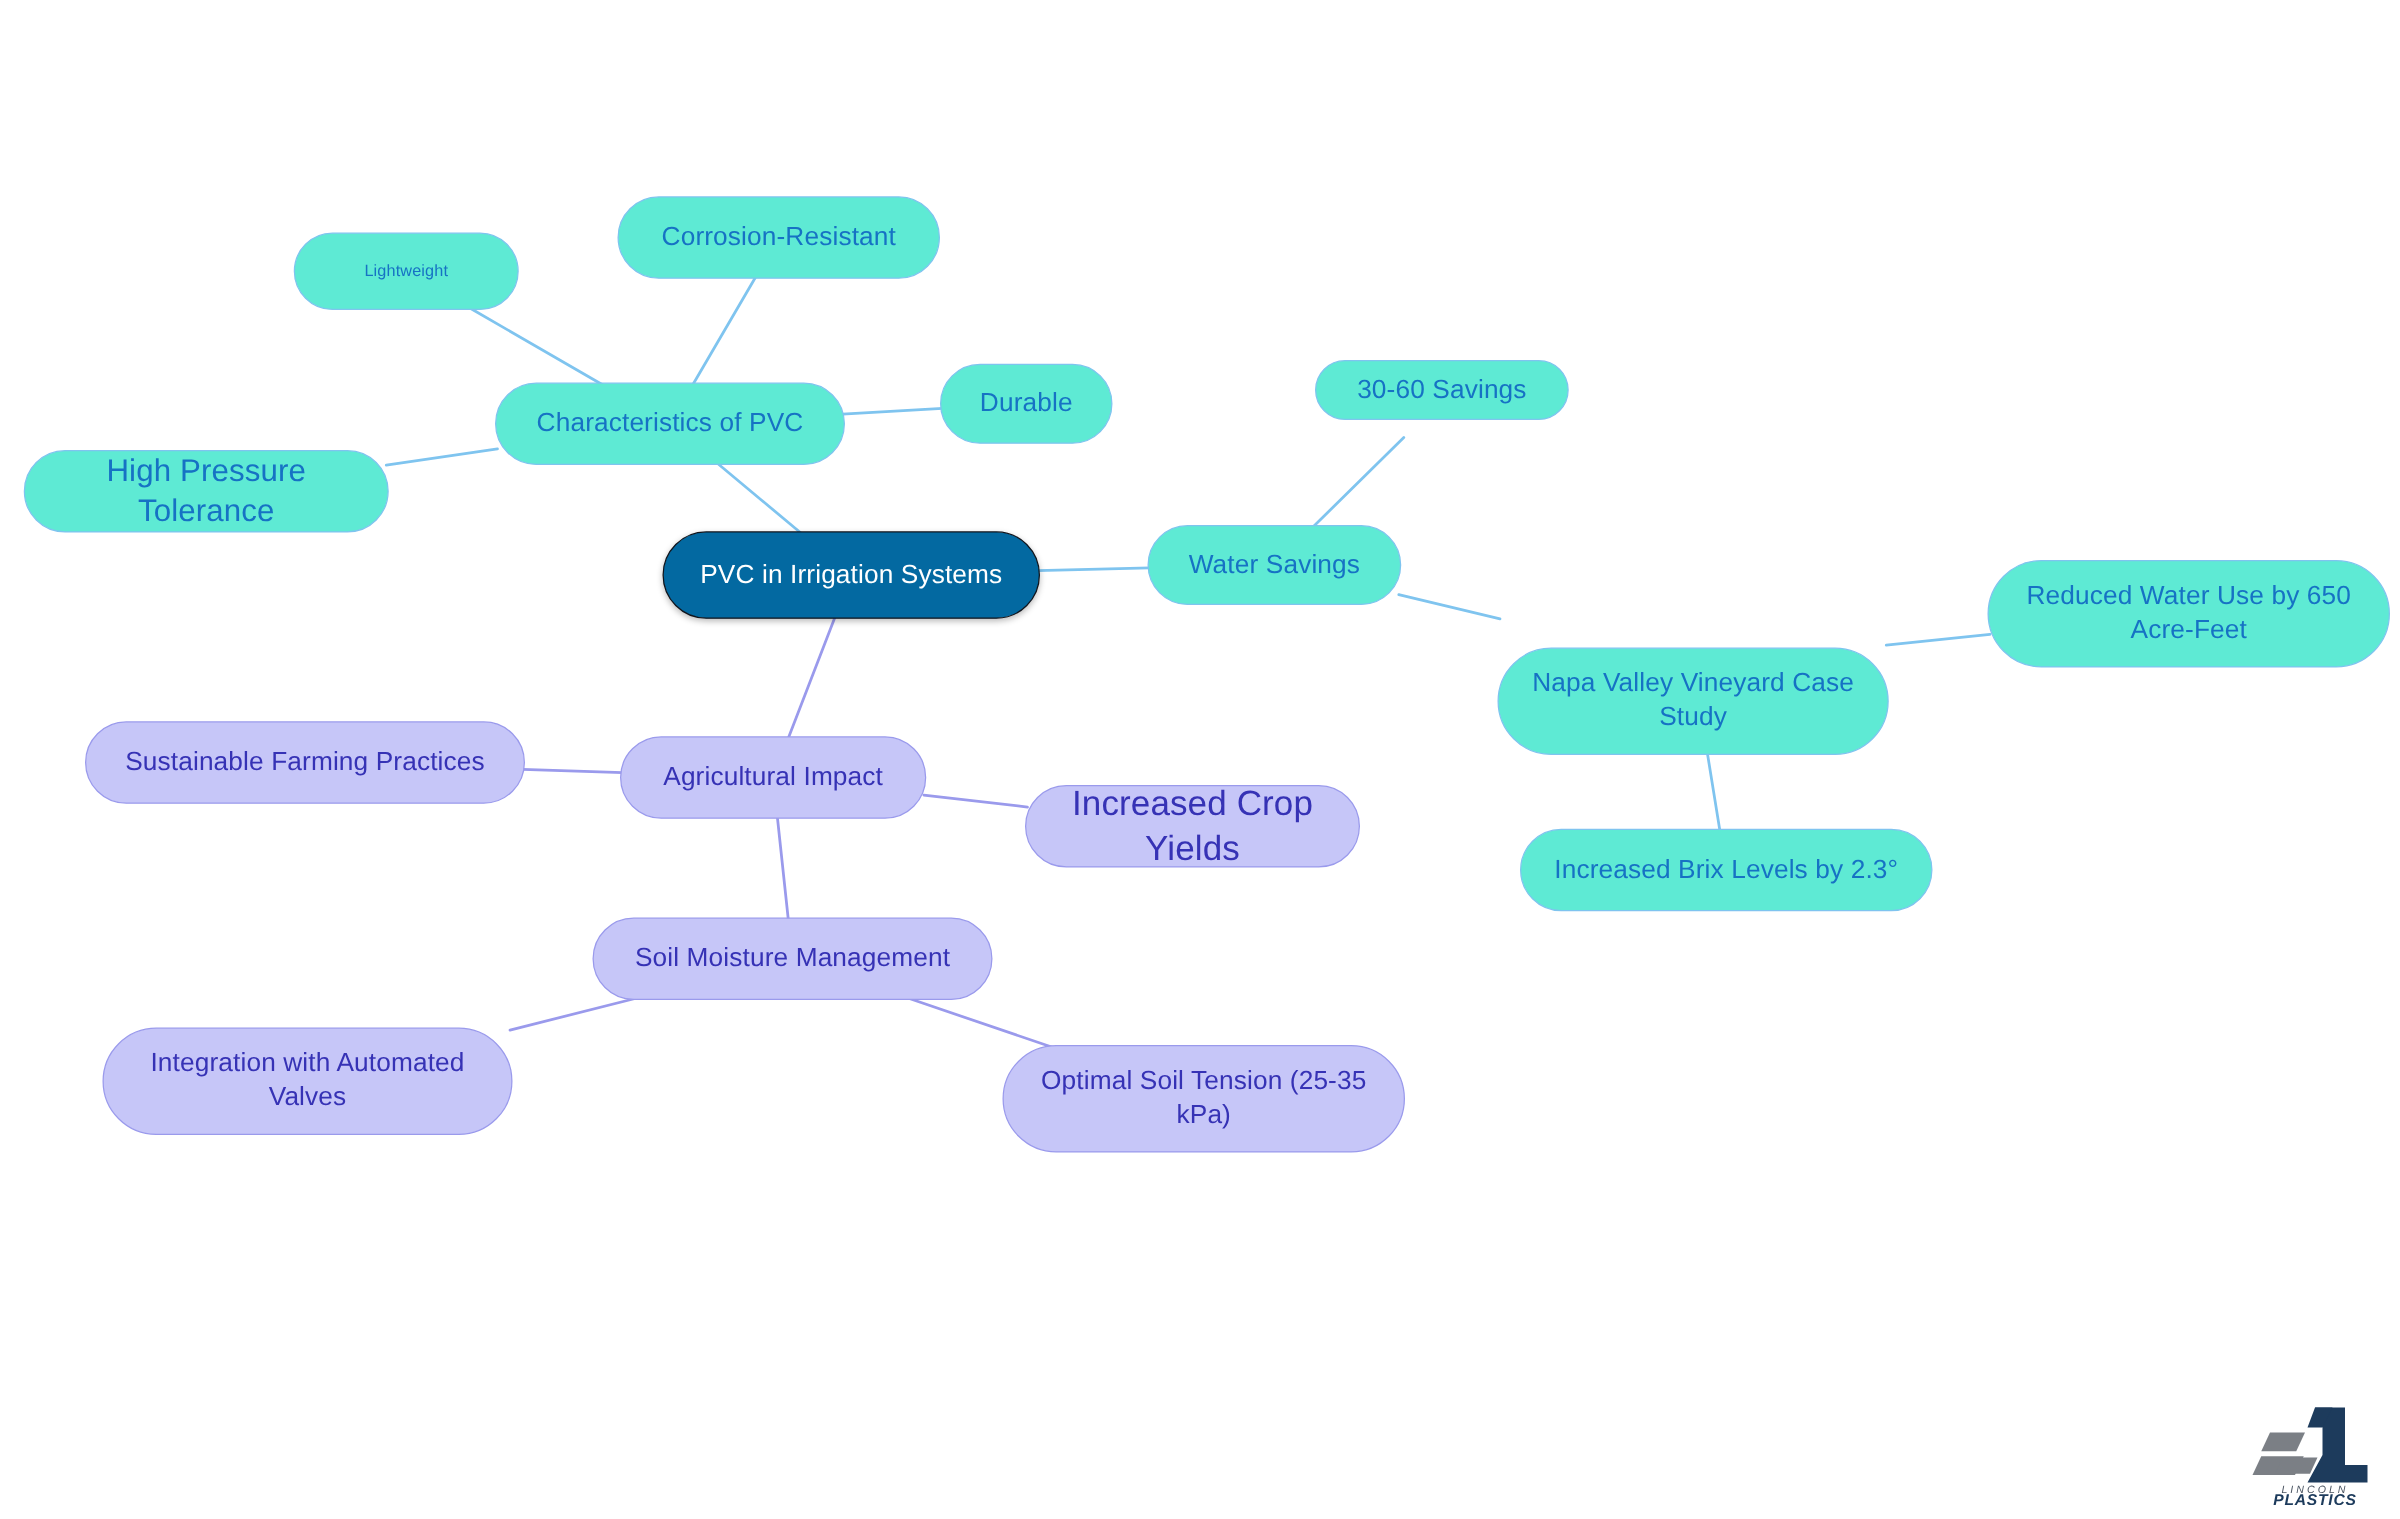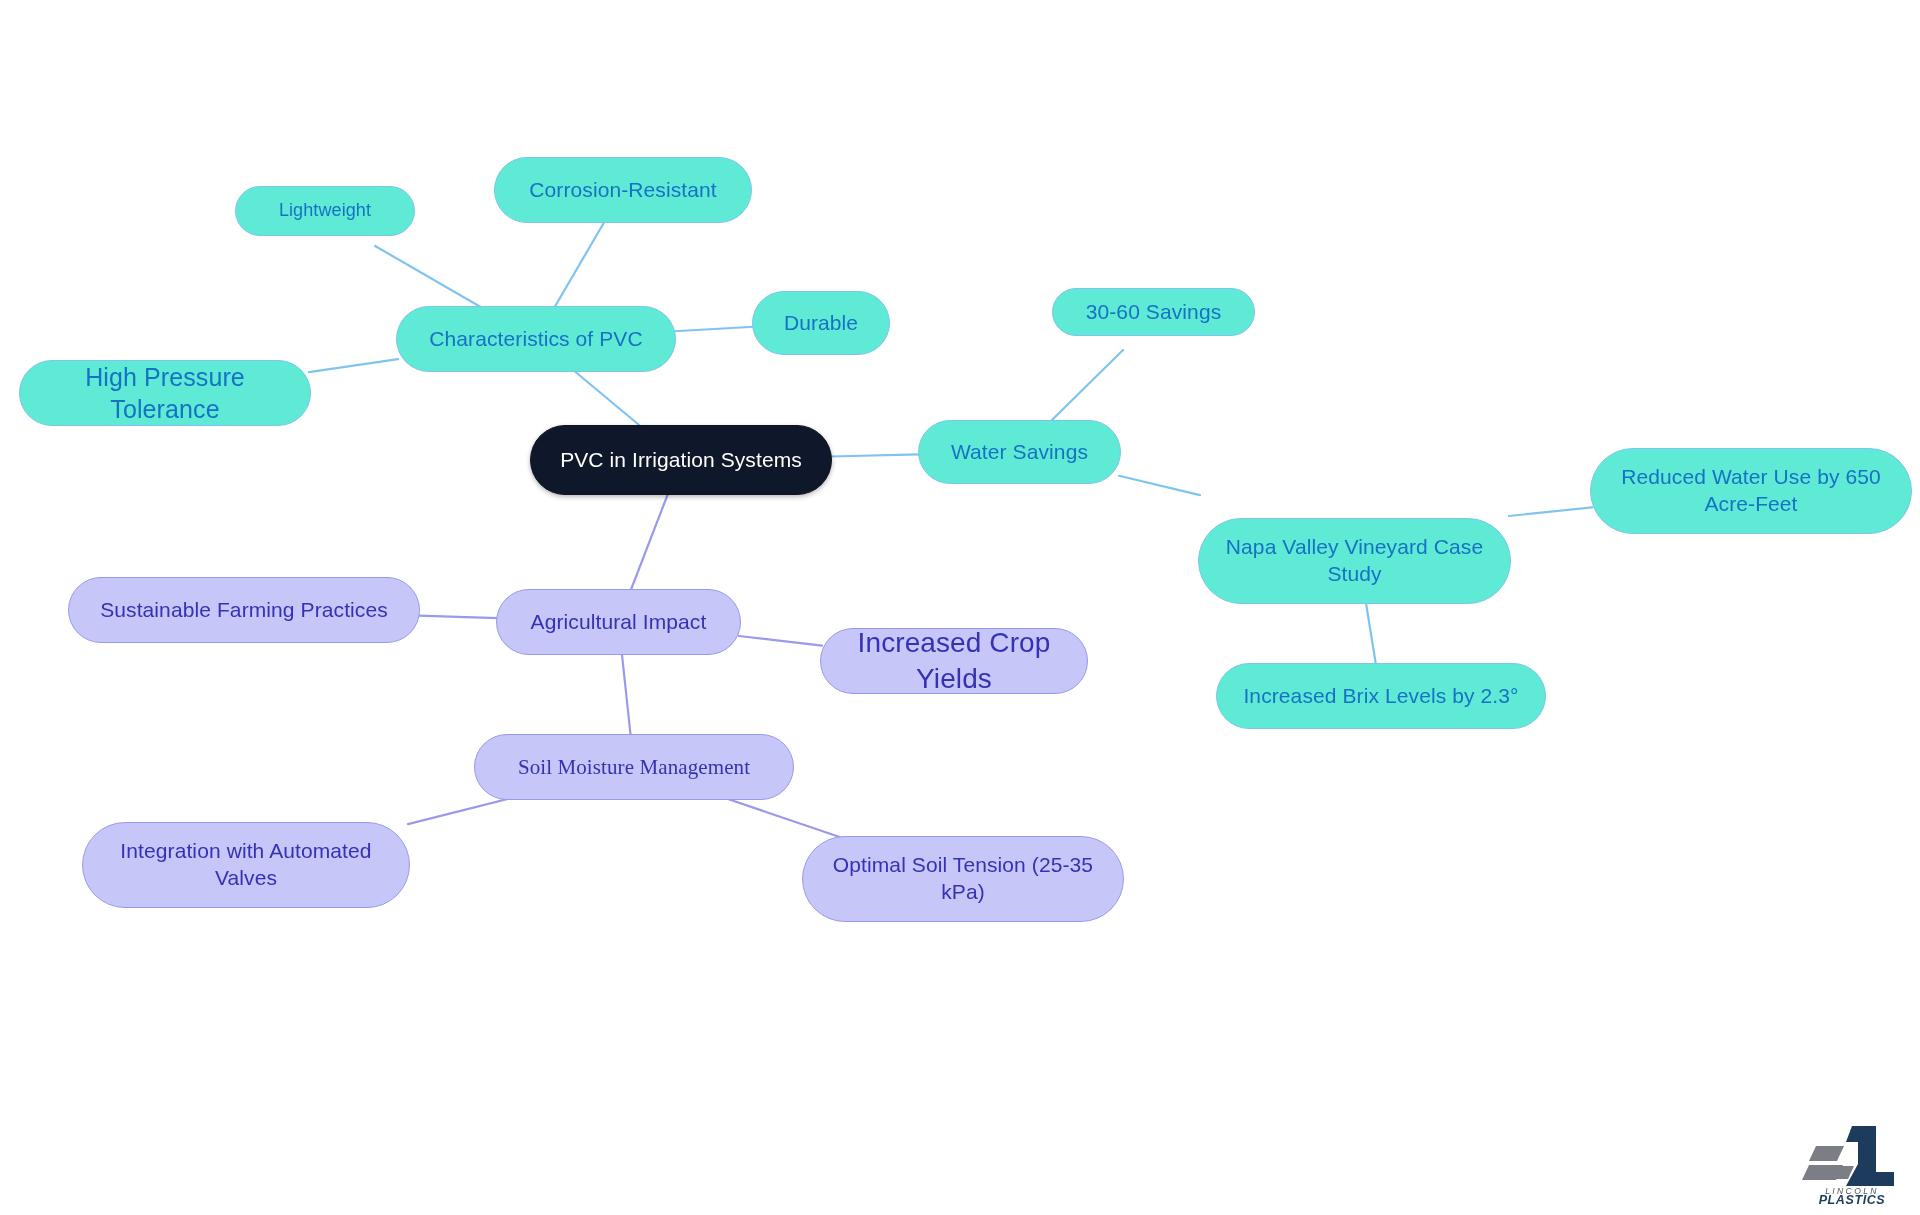--- a/index.html
+++ b/index.html
@@ -42,21 +42,21 @@
     background: #5eead4;
     border: 1.6px solid #7fc4ef;
     color: #1672c4;
   }
   .node.purple {
     background: #c6c6f8;
     border: 1.6px solid #9a9aec;
     color: #3632b5;
   }
   .node.root {
-    background: #0f172a;
+    background: #0369a1;
     border: 1.6px solid #10141c;
     color: #ffffff;
     box-shadow: 0 2px 5px rgba(0,0,0,0.28);
     justify-content: flex-end;
   }
   .node-label {
     display: block;
     width: 100%;
     white-space: pre-line;
   }
@@ -96,21 +96,21 @@
       <line x1="725.0625" y1="798" x2="842.5625" y2="838" stroke="#9a9aec" stroke-width="2.2" stroke-linecap="round"></line>
     </svg>
 
   <div id="nodes-layer">
       <div class="node root" style="left: 530px; top: 425px; width: 302px; height: 70px; font-size: 21px;">
         <span class="node-label">PVC in Irrigation Systems</span>
       </div>
       <div class="node blue" style="left: 396px; top: 306px; width: 280px; height: 66px; font-size: 21px;">
         <span class="node-label">Characteristics of PVC</span>
       </div>
-      <div class="node blue" style="left: 235px; top: 186px; width: 180px; height: 50px; font-size: 18px;">
+      <div class="node blue" style="left: 235px; top: 186px; width: 180px; height: 62px; font-size: 13px;">
         <span class="node-label">Lightweight</span>
       </div>
       <div class="node blue" style="left: 494px; top: 157px; width: 258px; height: 66px; font-size: 21px;">
         <span class="node-label">Corrosion-Resistant</span>
       </div>
       <div class="node blue" style="left: 752px; top: 291px; width: 138px; height: 64px; font-size: 21px;">
         <span class="node-label">Durable</span>
       </div>
       <div class="node blue" style="left: 19px; top: 360px; width: 292px; height: 66px; font-size: 25px;">
         <span class="node-label">High Pressure Tolerance</span>
@@ -132,21 +132,21 @@
       </div>
       <div class="node purple" style="left: 496px; top: 589px; width: 245px; height: 66px; font-size: 21px;">
         <span class="node-label">Agricultural Impact</span>
       </div>
       <div class="node purple" style="left: 68px; top: 577px; width: 352px; height: 66px; font-size: 21px;">
         <span class="node-label">Sustainable Farming Practices</span>
       </div>
       <div class="node purple" style="left: 820px; top: 628px; width: 268px; height: 66px; font-size: 28px; justify-content: flex-end;">
         <span class="node-label">Increased Crop Yields</span>
       </div>
-      <div class="node purple" style="left: 474px; top: 734px; width: 320px; height: 66px; font-size: 21px; font-family: Liberation Serif, serif;">
+      <div class="node purple" style="left: 474px; top: 734px; width: 320px; height: 66px; font-size: 21px;">
         <span class="node-label">Soil Moisture Management</span>
       </div>
       <div class="node purple" style="left: 82px; top: 822px; width: 328px; height: 86px; font-size: 21px;">
         <span class="node-label">Integration with Automated Valves</span>
       </div>
       <div class="node purple" style="left: 802px; top: 836px; width: 322px; height: 86px; font-size: 21px;">
         <span class="node-label">Optimal Soil Tension (25-35 kPa)</span>
       </div>
     </div>
 

